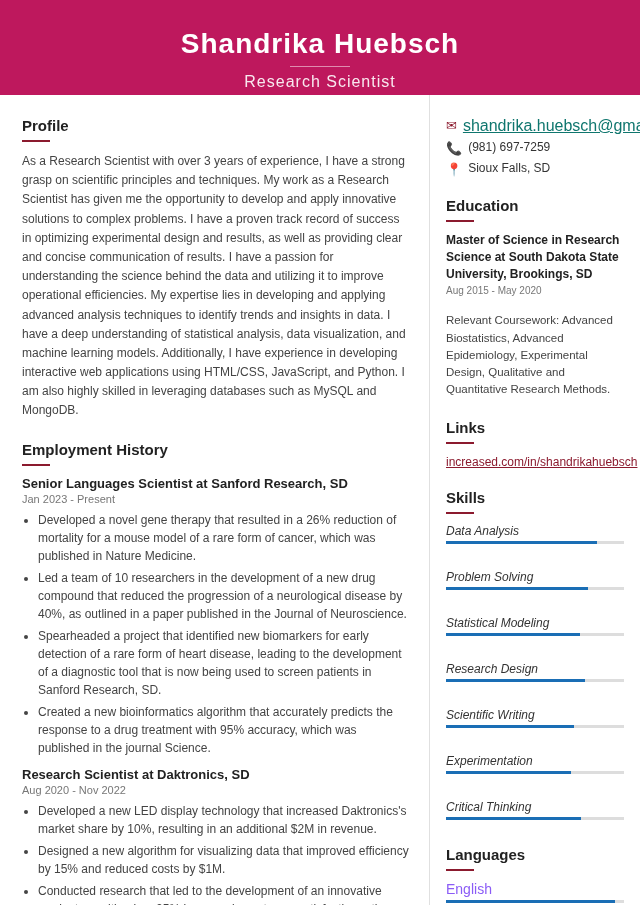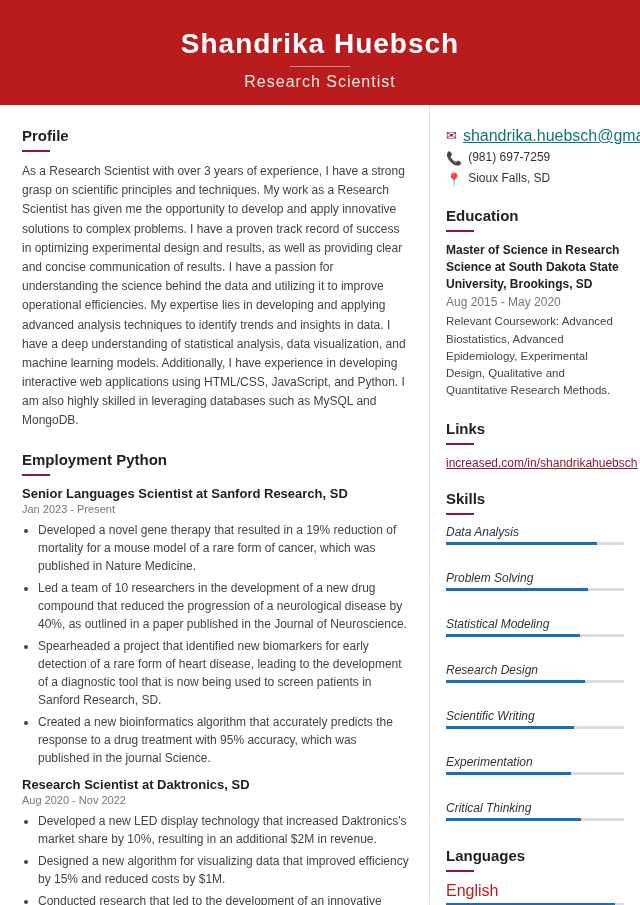--- a/index.html
+++ b/index.html
@@ -7,24 +7,24 @@
       font-family: Arial, sans-serif;
       font-size: 13px;
       color: #333;
       background: #fff;
       width: 640px;
       min-height: 905px;
     }
 
     
     .header {
-      background-color: #b91c1c;
+      background-color: #be185d;
       color: #fff;
       text-align: center;
-      padding: 28px 20px 14px;
+      padding: 28px 20px 4px;
     }
     .header-name {
       font-size: 28px;
       font-weight: bold;
       letter-spacing: 1px;
       margin-bottom: 6px;
     }
     .header-divider {
       width: 60px;
       border: none;
@@ -125,23 +125,23 @@
     }
 
     .edu-degree {
       font-size: 12px;
       font-weight: bold;
       color: #222;
       line-height: 1.4;
       margin-bottom: 3px;
     }
     .edu-dates {
-      font-size: 12px;
+      font-size: 10px;
       color: #777;
-      margin-bottom: 4px;
+      margin-bottom: 16px;
     }
     .edu-coursework {
       font-size: 11.5px;
       color: #444;
       line-height: 1.5;
     }
 
     .links-url {
       color: #8b1a2e;
       text-decoration: underline;
@@ -166,22 +166,22 @@
     .skill-bar-fill {
       height: 3px;
       background: #1a6eb5;
     }
 
     
     .lang-item {
       margin-bottom: 8px;
     }
     .lang-name {
-      font-size: 16px;
-      color: #b91c1c;
+      font-size: 14px;
+      color: #8b5cf6;
       margin-bottom: 3px;
     }
     .lang-bar-bg {
       width: 100%;
       height: 3px;
       background: #ddd;
     }
     .lang-bar-fill {
       height: 3px;
       background: #1a6eb5;
@@ -207,28 +207,28 @@
 
   <div class="left-col">
 
     <div class="section">
       <div class="section-title">Profile</div>
       <hr class="section-divider">
       <p class="profile-text">As a Research Scientist with over 3 years of experience, I have a strong grasp on scientific principles and techniques. My work as a Research Scientist has given me the opportunity to develop and apply innovative solutions to complex problems. I have a proven track record of success in optimizing experimental design and results, as well as providing clear and concise communication of results. I have a passion for understanding the science behind the data and utilizing it to improve operational efficiencies. My expertise lies in developing and applying advanced analysis techniques to identify trends and insights in data. I have a deep understanding of statistical analysis, data visualization, and machine learning models. Additionally, I have experience in developing interactive web applications using HTML/CSS, JavaScript, and Python. I am also highly skilled in leveraging databases such as MySQL and MongoDB.</p>
     </div>
 
     <div class="section">
-      <div class="section-title">Employment Python</div>
+      <div class="section-title">Employment History</div>
       <hr class="section-divider">
 
       <div>
         <div class="job-title">Senior Languages Scientist at Sanford Research, SD</div>
         <div class="job-dates">Jan 2023 - Present</div>
         <ul class="job-bullets">
-          <li>Developed a novel gene therapy that resulted in a 19% reduction of mortality for a mouse model of a rare form of cancer, which was published in Nature Medicine.</li>
+          <li>Developed a novel gene therapy that resulted in a 26% reduction of mortality for a mouse model of a rare form of cancer, which was published in Nature Medicine.</li>
           <li>Led a team of 10 researchers in the development of a new drug compound that reduced the progression of a neurological disease by 40%, as outlined in a paper published in the Journal of Neuroscience.</li>
           <li>Spearheaded a project that identified new biomarkers for early detection of a rare form of heart disease, leading to the development of a diagnostic tool that is now being used to screen patients in Sanford Research, SD.</li>
           <li>Created a new bioinformatics algorithm that accurately predicts the response to a drug treatment with 95% accuracy, which was published in the journal Science.</li>
         </ul>
       </div>
 
       <div>
         <div class="job-title">Research Scientist at Daktronics, SD</div>
         <div class="job-dates">Aug 2020 - Nov 2022</div>
         <ul class="job-bullets">

